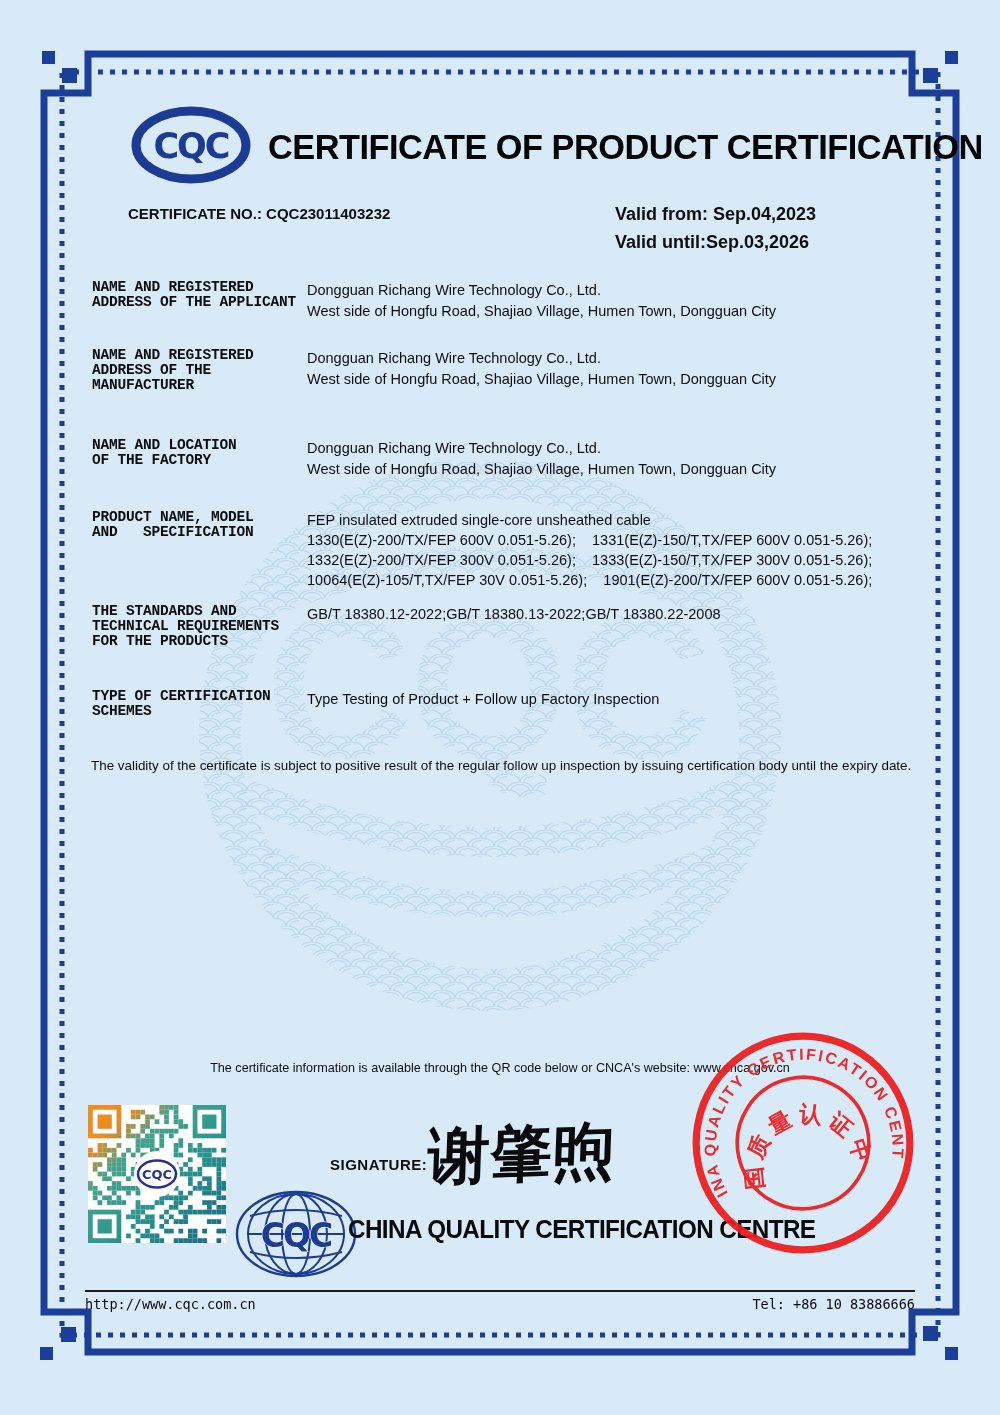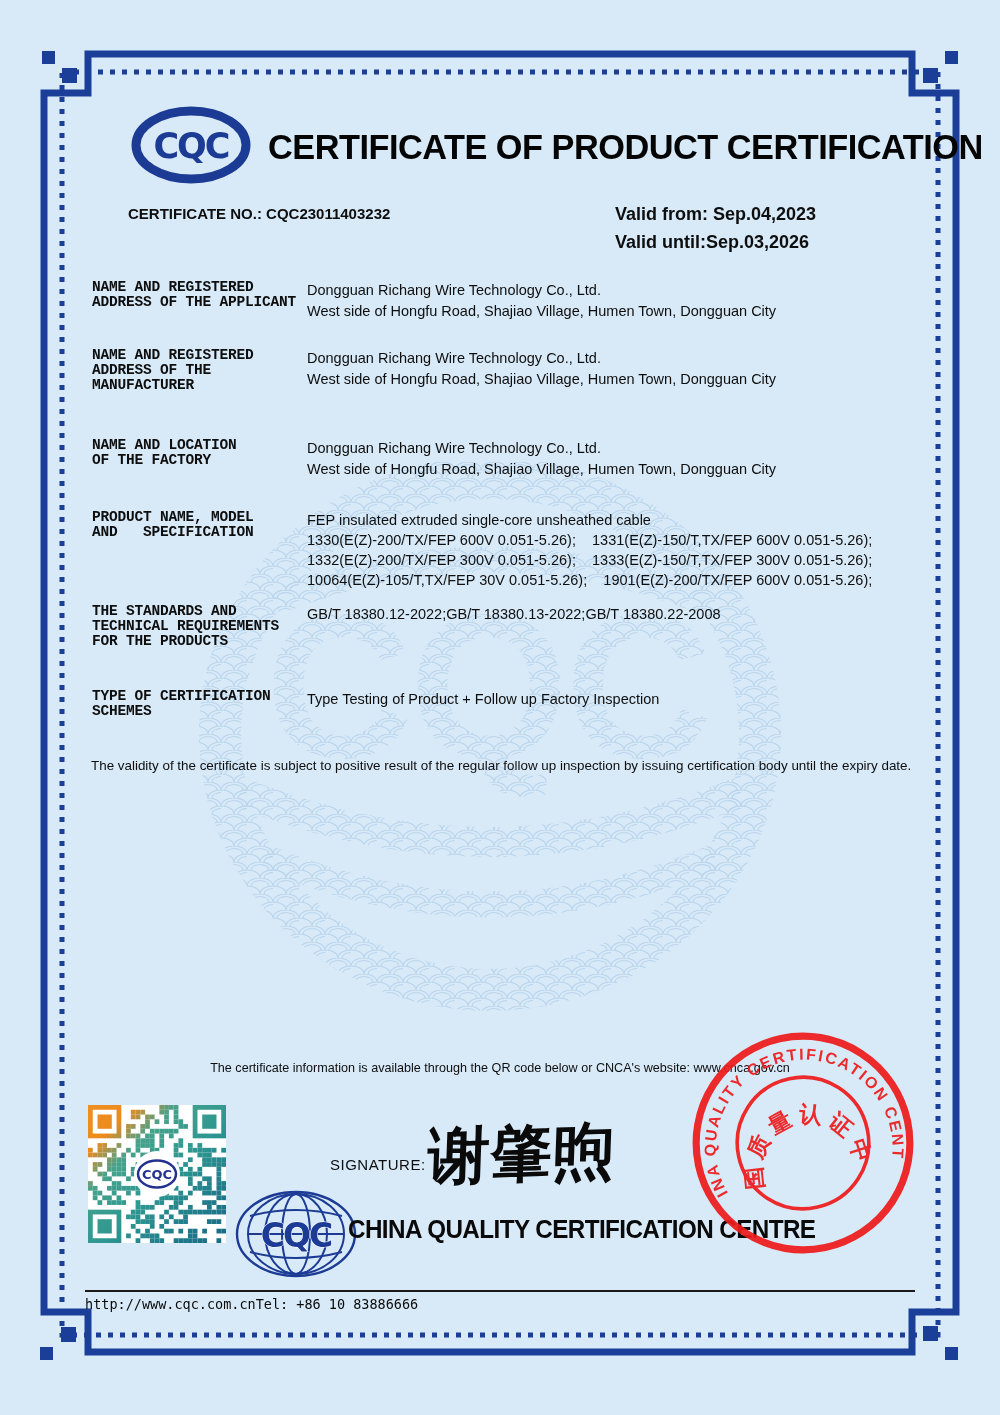--- a/index.html
+++ b/index.html
@@ -26,33 +26,33 @@
     position:absolute; left:0; top:0; width:210px;
     font-size:14.5px; font-weight:700; line-height:15px;
     white-space:pre-wrap; letter-spacing:-0.2px;font-family:Liberation Mono, monospace;
   }
   .val{
     position:absolute; left:215px; top:0; width:610px;
     font-size:14.5px; line-height:21px; white-space:pre-wrap;
   }
   .statement p{margin:0 0 9px 0; font-size:13.4px; line-height:17px;}
   .qrnote{left:90px; right:90px; top:1061px; text-align:center; font-size:12.6px;}
-  .sig-label{left:330px; top:1156px; font-size:15px; font-weight:400; letter-spacing:0.5px;}
+  .sig-label{left:330px; top:1156px; font-size:15px; font-weight:700; letter-spacing:0.5px;}
   .sig-name{
     left:428px; top:1108px; width:230px; font-size:62px; font-weight:600;
     font-family:"DejaVu Sans", sans-serif; color:#0a0a0a;
     transform:rotate(-2deg) skewX(-4deg); line-height:90px; white-space:nowrap;
   }
   .centre-name{
     left:348px; top:1215px; font-size:25px; font-weight:700; letter-spacing:-0.6px;
     color:#0a0a0a; transform:scaleX(0.97); transform-origin:left; white-space:nowrap;
   }
   .footer-rule{left:85px; top:1290px; width:830px; border-top:2px solid #1a1a1a; height:0;}
   .footer-row{
-    left:85px; top:1296px; width:830px; display:flex; justify-content:flex-start;
+    left:85px; top:1296px; width:830px; display:flex; justify-content:space-between;
     font-family:"DejaVu Sans Mono", monospace; font-size:13.5px; color:#0a0a0a;
   }
   .stamp{left:690px; top:1030px; transform:rotate(-12deg); opacity:0.93;}
   .watermark{left:195px; top:462px; opacity:0.5; pointer-events:none;}
 </style>
 </head>
 <body>
 
 <div class="page">
 

